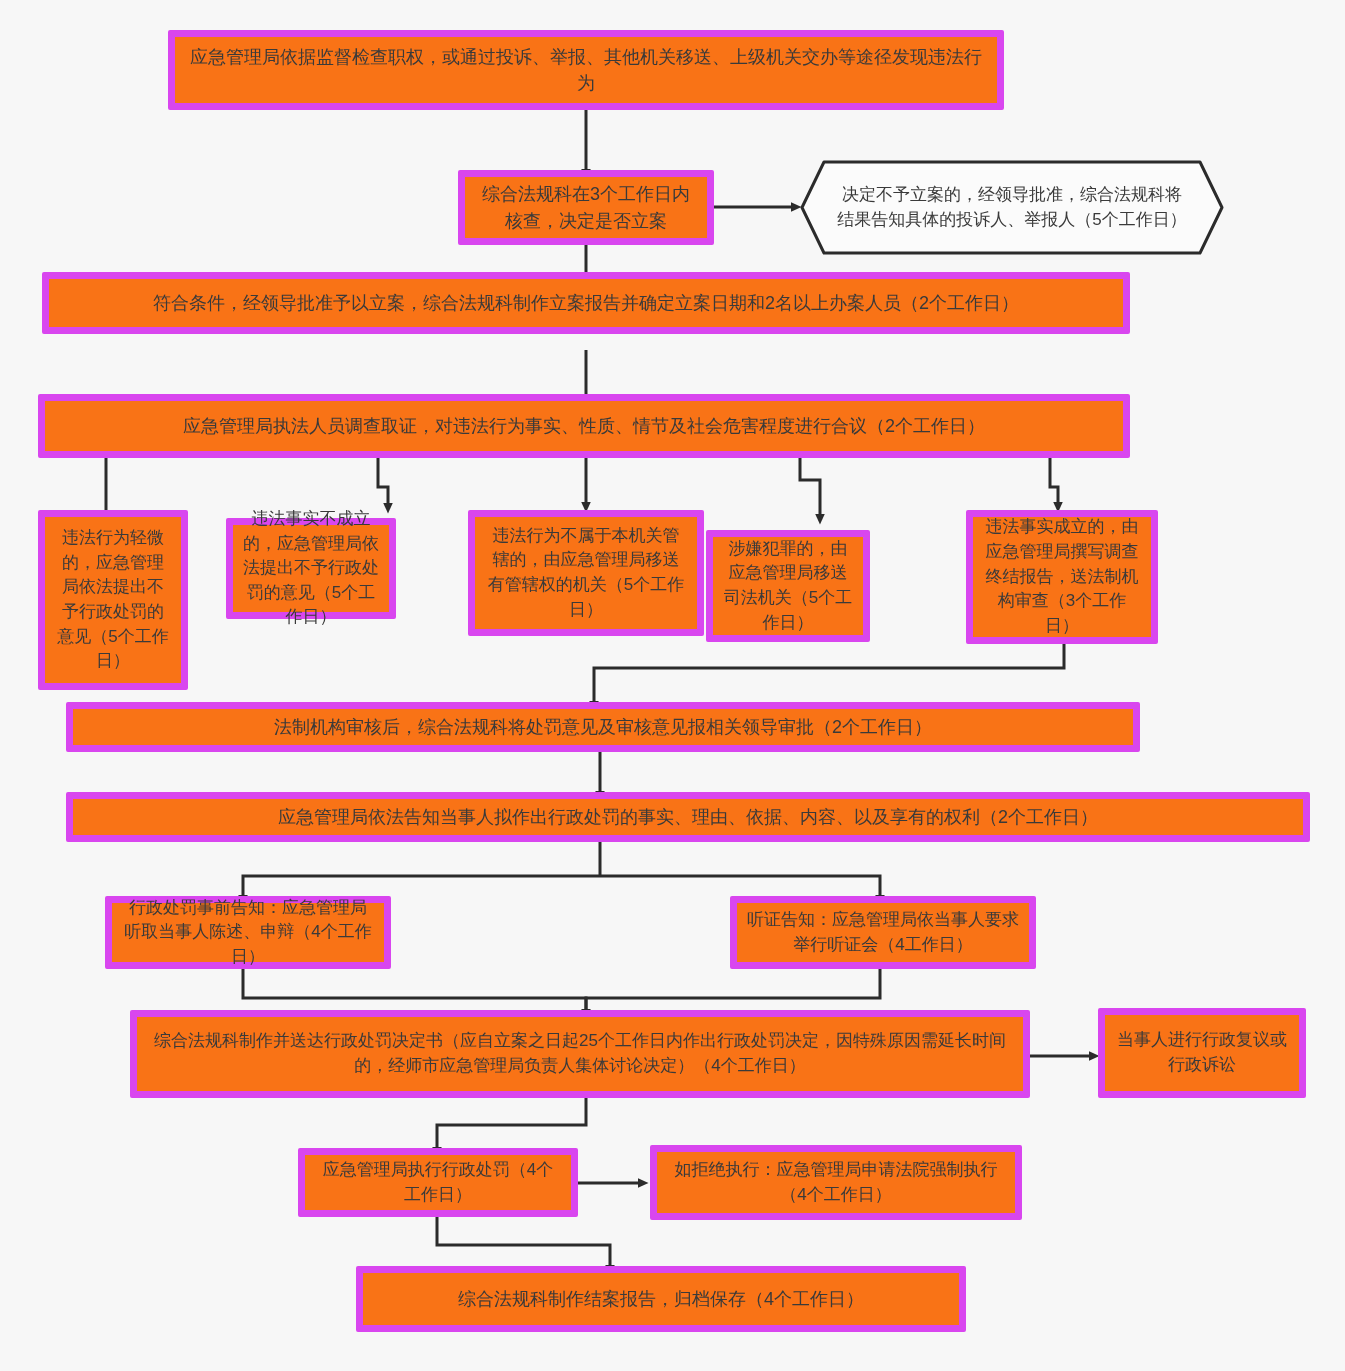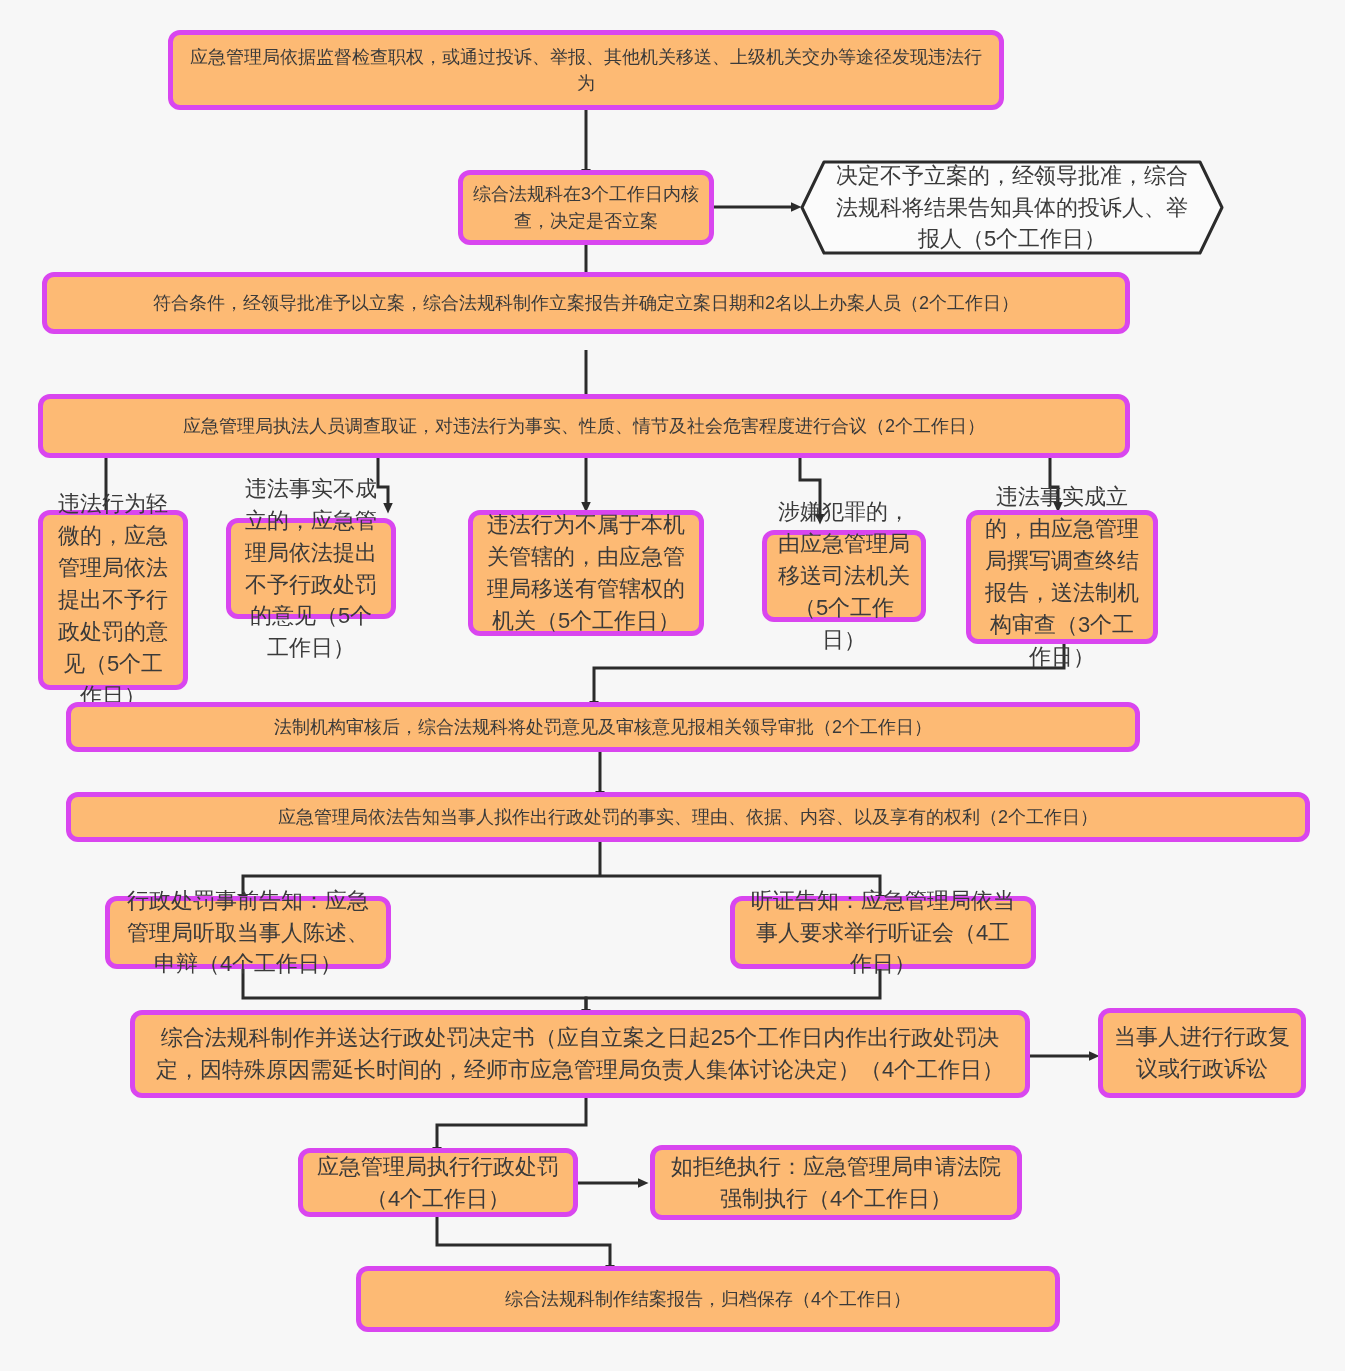--- a/index.html
+++ b/index.html
@@ -16,23 +16,23 @@
   }
   #canvas {
     position: absolute;
     left: 0; top: 0;
     width: 1345px;
     height: 1371px;
   }
   .node {
     position: absolute;
     box-sizing: border-box;
-    background: #fdba74;
-    border: 5px solid #d946ef;
-    border-radius: 12px;
+    background: #f97316;
+    border: 7px solid #d946ef;
+    border-radius: 2px;
     display: flex;
     align-items: center;
     justify-content: center;
     text-align: center;
     color: #3a3a3a;
     line-height: 1.45;
     padding: 4px 10px;
     z-index: 2;
   }
   .node span {
@@ -53,21 +53,21 @@
     z-index: -1;
   }
   .hex .hextext {
     position: relative;
     z-index: 1;
     padding: 0 34px;
     color: #3a3a3a;
     text-align: center;
     line-height: 1.45;
   }
-  .f17 { font-size: 22px; }
+  .f17 { font-size: 17px; }
   .f18 { font-size: 18px; }
 </style>
 </head>
 <body>
 
 <svg id="canvas" viewBox="0 0 1345 1371" xmlns="http://www.w3.org/2000/svg">
   <defs>
     <marker id="ah" markerWidth="12" markerHeight="12" refX="1.5" refY="5" orient="auto" markerUnits="userSpaceOnUse">
       <path d="M0,0 L0,10 L11,5 z" fill="#2b2b2b"></path>
     </marker>
@@ -137,21 +137,21 @@
 </div>
 
 <div class="node f17" style="left:226px; top:518px; width:170px; height:101px;">
   <span>违法事实不成立的，应急管理局依法提出不予行政处罚的意见（5个工作日）</span>
 </div>
 
 <div class="node f17" style="left:468px; top:510px; width:236px; height:126px;">
   <span>违法行为不属于本机关管辖的，由应急管理局移送有管辖权的机关（5个工作日）</span>
 </div>
 
-<div class="node f17" style="left:762px; top:530px; width:164px; height:92px;">
+<div class="node f17" style="left:706px; top:530px; width:164px; height:112px;">
   <span>涉嫌犯罪的，由应急管理局移送司法机关（5个工作日）</span>
 </div>
 
 <div class="node f17" style="left:966px; top:510px; width:192px; height:134px;">
   <span>违法事实成立的，由应急管理局撰写调查终结报告，送法制机构审查（3个工作日）</span>
 </div>
 
 <div class="node f18" style="left:66px; top:702px; width:1074px; height:50px;">
   <span>法制机构审核后，综合法规科将处罚意见及审核意见报相关领导审批（2个工作日）</span>
 </div>
@@ -177,15 +177,15 @@
 </div>
 
 <div class="node f17" style="left:298px; top:1148px; width:280px; height:69px;">
   <span>应急管理局执行行政处罚（4个工作日）</span>
 </div>
 
 <div class="node f17" style="left:650px; top:1145px; width:372px; height:75px;">
   <span>如拒绝执行：应急管理局申请法院强制执行（4个工作日）</span>
 </div>
 
-<div class="node f18" style="left:356px; top:1266px; width:704px; height:66px;">
+<div class="node f18" style="left:356px; top:1266px; width:610px; height:66px;">
   <span>综合法规科制作结案报告，归档保存（4个工作日）</span>
 </div>
 
 </body></html>

